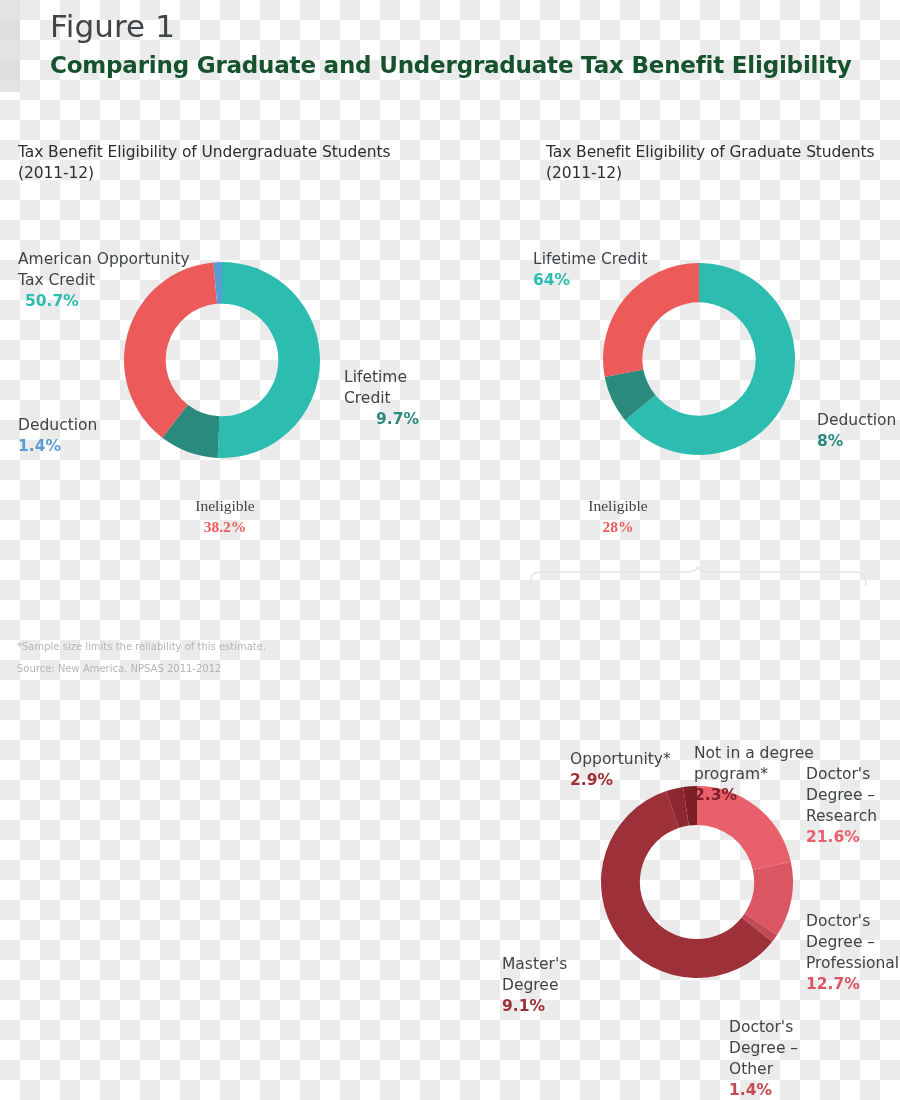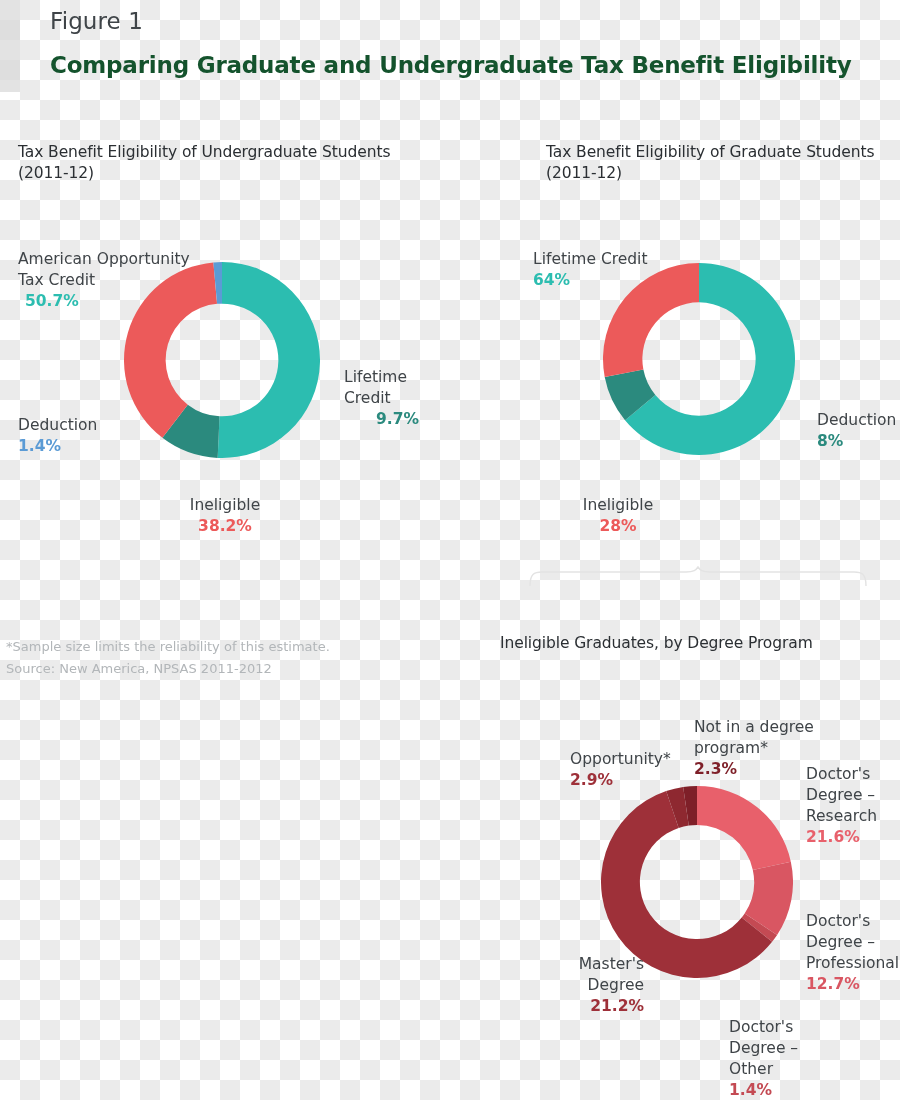--- a/index.html
+++ b/index.html
@@ -29,21 +29,21 @@
     left: 0; top: 0;
     width: 20px; height: 92px;
     background: #d9d9d9;
     opacity: .75;
   }
 
   
   .fig-label {
     position: absolute;
     left: 50px; top: 8px;
-    font-size: 23px;
+    font-size: 31px;
     font-weight: 400;
     color: #3f4448;
     letter-spacing: .1px;
     white-space: nowrap;
   }
   .fig-title {
     position: absolute;
     left: 50px; top: 52px;
     font-size: 23px;
     font-weight: 700;
@@ -75,27 +75,27 @@
     font-size: 15.5px;
     line-height: 21px;
     color: #3f4448;
     font-weight: 400;
     white-space: pre-line;
   }
   .lbl .val {
     font-weight: 700;
     display: block;
   }
-  .lbl.center { text-align: center; }
+  .lbl.center { text-align: center; font-family: Liberation Serif, serif; }
 
   
   .footnote {
     position: absolute;
-    left: 6px; top: 636px;
-    font-size: 13px;
+    left: 17px; top: 636px;
+    font-size: 10px;
     line-height: 22px;
     color: #b2b6b9;
     white-space: pre-line;
   }
 
   
   .brace {
     position: absolute;
     left: 528px; top: 566px;
     width: 340px; height: 22px;
@@ -109,21 +109,20 @@
 
   <div class="left-bar"></div>
 
   <div class="fig-label">Figure 1</div>
   <div class="fig-title">Comparing Graduate and Undergraduate Tax Benefit Eligibility</div>
 
   <div class="panel-title" id="title-undergrad">Tax Benefit Eligibility of Undergraduate Students
 (2011-12)</div>
   <div class="panel-title" id="title-grad">Tax Benefit Eligibility of Graduate Students
 (2011-12)</div>
-  <div class="panel-title" id="title-ineligible">Ineligible Graduates, by Degree Program</div>
 
   <svg class="brace" viewBox="0 0 340 22">
     <path d="M2 20 C2 8, 6 6, 14 6 L158 6 C166 6, 168 4, 170 1 C172 4, 174 6, 182 6 L326 6 C334 6, 338 8, 338 20" fill="none" stroke="#e3e3e3" stroke-width="1.4"></path>
   </svg>
 
   <svg class="donut" id="donut-undergrad" style="left:124px; top:262px;" width="196" height="196" viewBox="0 0 196 196">
       <path d="M98 0 A98 98 0 1 1 93.69112440484925 195.90522759845624L95.52239653278832 154.29550586911233 A56.349999999999994 56.349999999999994 0 1 0 98 41.650000000000006 Z" fill="#2CBDB0"></path>
       <path d="M93.69112440484925 195.90522759845624 A98 98 0 0 1 38.42283082592869 175.81105906748786L63.743127724909 142.7413589638055 A56.349999999999994 56.349999999999994 0 0 0 95.52239653278832 154.29550586911233 Z" fill="#2B8A7E"></path>
       <path d="M38.42283082592869 175.81105906748786 A98 98 0 0 1 89.39058273802708 0.37890630396910296L93.04958507436557 41.86787112478224 A56.349999999999994 56.349999999999994 0 0 0 63.743127724909 142.7413589638055 Z" fill="#EC5A5A"></path>
       <path d="M89.39058273802708 0.37890630396910296 A98 98 0 0 1 97.9999999999999 0L97.99999999999994 41.650000000000006 A56.349999999999994 56.349999999999994 0 0 0 93.04958507436557 41.86787112478224 Z" fill="#5B9BD5"></path>
@@ -182,21 +181,21 @@
       <path d="M171.10951781535243 155.78762692685882 A96 96 0 1 1 65.18941345850786 5.07856272050455L77.66770100781218 41.90174481870021 A57.12 57.12 0 1 0 140.6901631001347 131.57363802148097 Z" fill="#9E3039"></path>
       <path d="M65.18941345850786 5.07856272050455 A96 96 0 0 1 82.17496487498379 1.0006926141455068L87.77410410061535 39.47541210541658 A57.12 57.12 0 0 0 77.66770100781218 41.90174481870021 Z" fill="#8E2830"></path>
       <path d="M82.17496487498379 1.0006926141455068 A96 96 0 0 1 95.99999999999999 0L95.99999999999999 38.88 A57.12 57.12 0 0 0 87.77410410061535 39.47541210541658 Z" fill="#7E1F28"></path>
     </svg>
 
   <div class="lbl" style="left:570px; top:728px; width:130px;">
     <span>Opportunity*</span>
     <span class="val" style="color:#9E3039;">2.9%</span>
   </div>
 
-  <div class="lbl" style="left:694px; top:696px; width:130px;">
+  <div class="lbl" style="left:694px; top:722px; width:130px;">
     <span>Not in a degree
 program*</span>
     <span class="val" style="color:#7E1F28;">2.3%</span>
   </div>
 
   <div class="lbl" style="left:806px; top:743px; width:110px;">
     <span>Doctor's
 Degree –
 Research</span>
     <span class="val" style="color:#E8606B;">21.6%</span>
@@ -209,19 +208,19 @@
     <span class="val" style="color:#D95662;">12.7%</span>
   </div>
 
   <div class="lbl" style="left:729px; top:996px; width:110px;">
     <span>Doctor's
 Degree –
 Other</span>
     <span class="val" style="color:#C44A53;">1.4%</span>
   </div>
 
-  <div class="lbl" style="left:534px; top:933px; width:110px;text-align:right;">
+  <div class="lbl" style="left:502px; top:933px; width:110px;">
     <span>Master's
 Degree</span>
-    <span class="val" style="color:#9E3039;">21.2%</span>
+    <span class="val" style="color:#9E3039;">9.1%</span>
   </div>
 
 </div>
 
 </body></html>

